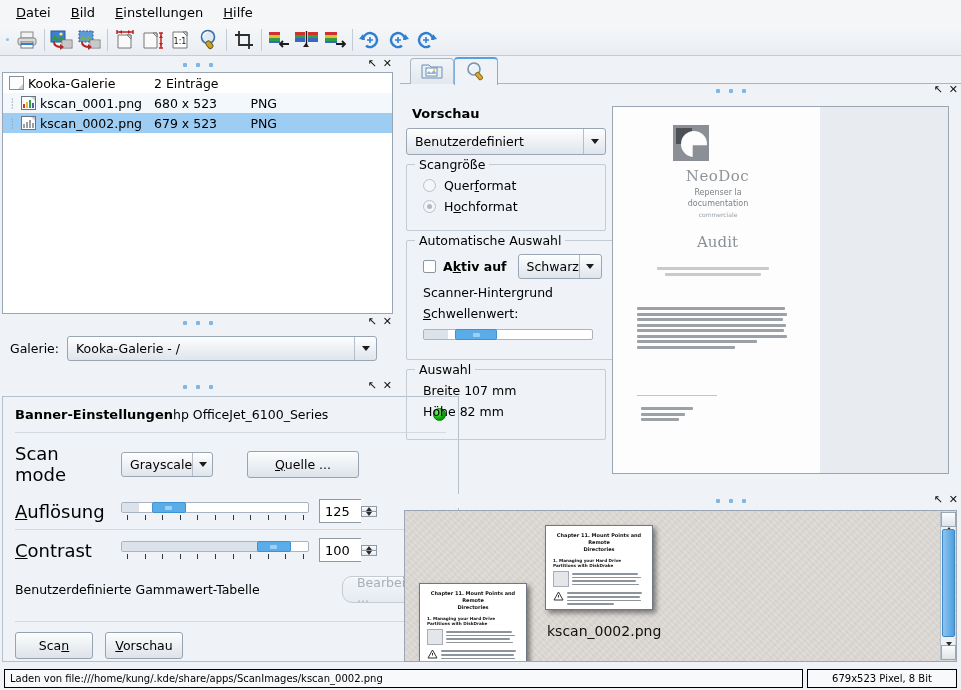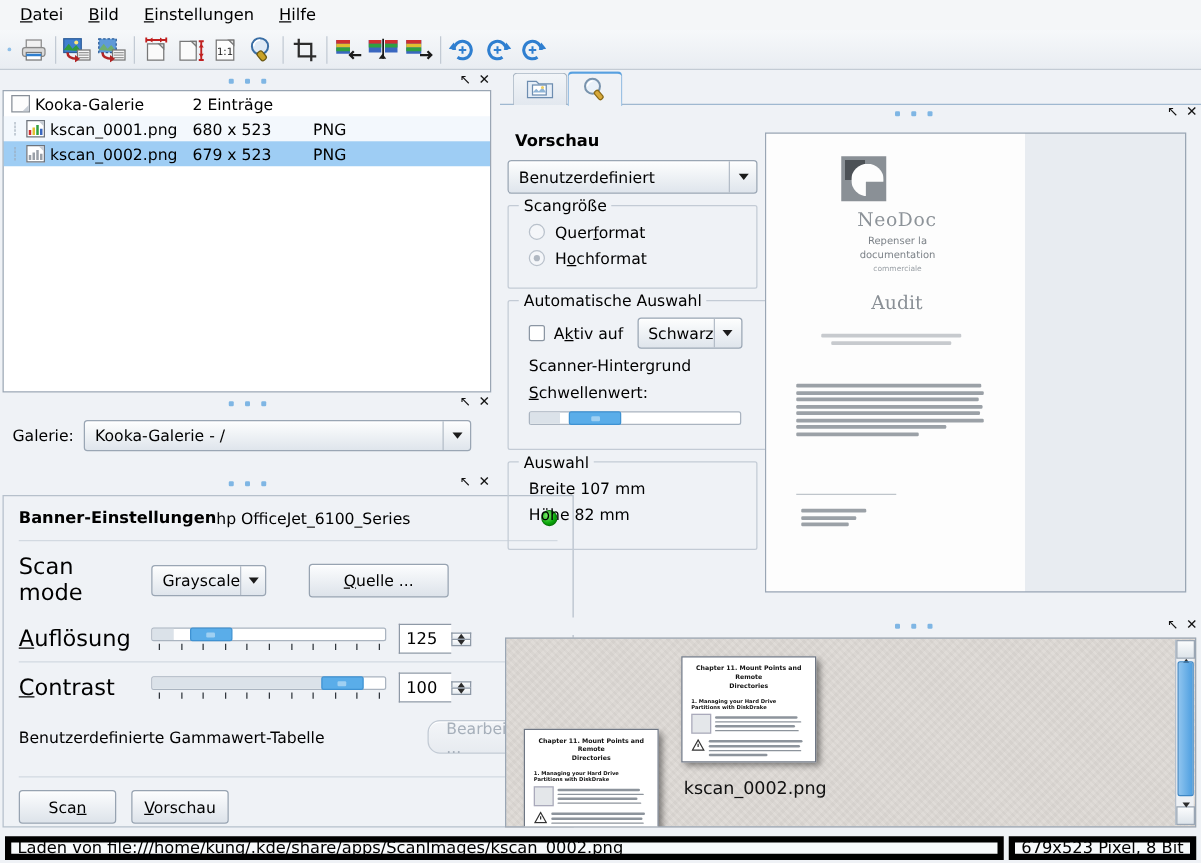--- a/index.html
+++ b/index.html
@@ -237,21 +237,21 @@
     border: 1px solid #b9c1cb; background: #f4f6f9; position: relative; flex: none;
   }
   .radio.on::after {
     content: ""; position: absolute; left: 3px; top: 3px; width: 5px; height: 5px;
     border-radius: 50%; background: #b0b8c2;
   }
   .chk {
     width: 13px; height: 13px; border: 1px solid #8b96a3; background: #fff;
     flex: none; border-radius: 2px;
   }
-  .txt { font-size: 12.5px; }
+  .txt { font-size: 12.5px; font-weight: bold; }
   .selrow { font-size: 12.5px; margin: 6px 0 6px 6px; }
   .sizebox {
     display: inline-flex; align-items: center; justify-content: center;
     width: 96px; height: 21px; background: #eff2f6;
     border: 1px solid #7d8893; font-size: 12.5px; margin-left: 18px;
   }
 
   
   .preview-wrap {
     position: absolute; left: 212px; top: 22px; width: 337px; height: 368px;
@@ -330,22 +330,22 @@
     border: 1px solid #3d86c4; border-radius: 2px;
   }
 
   
   .statusbar {
     position: absolute; left: 0; bottom: 0; width: 961px; height: 24px;
     background: #eff2f6; display: flex; align-items: center; gap: 4px;
     padding: 0 4px;
   }
   .sb-field {
-    height: 19px; border: 5px solid #000000; background: #f7f9fb;
-    display: flex; align-items: center; padding: 0 5px; font-size: 13px;
+    height: 19px; border: 1px solid #000000; background: #f7f9fb;
+    display: flex; align-items: center; padding: 0 5px; font-size: 10px;
   }
   .sb-main { flex: 1; }
   .sb-right { width: 150px; justify-content: center; }
 
   .vsplit { position: absolute; left: 396px; top: 56px; width: 4px; height: 610px; background: #eff2f6; }
 </style>
 </head>
 <body>
 
 <div id="app">

